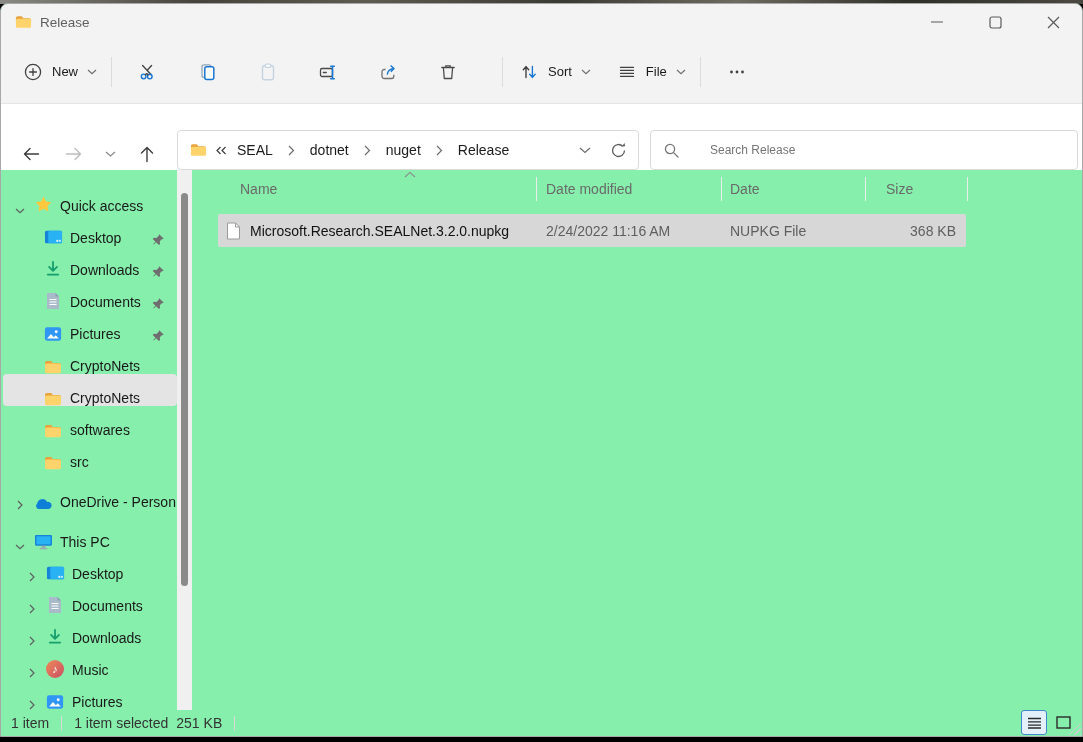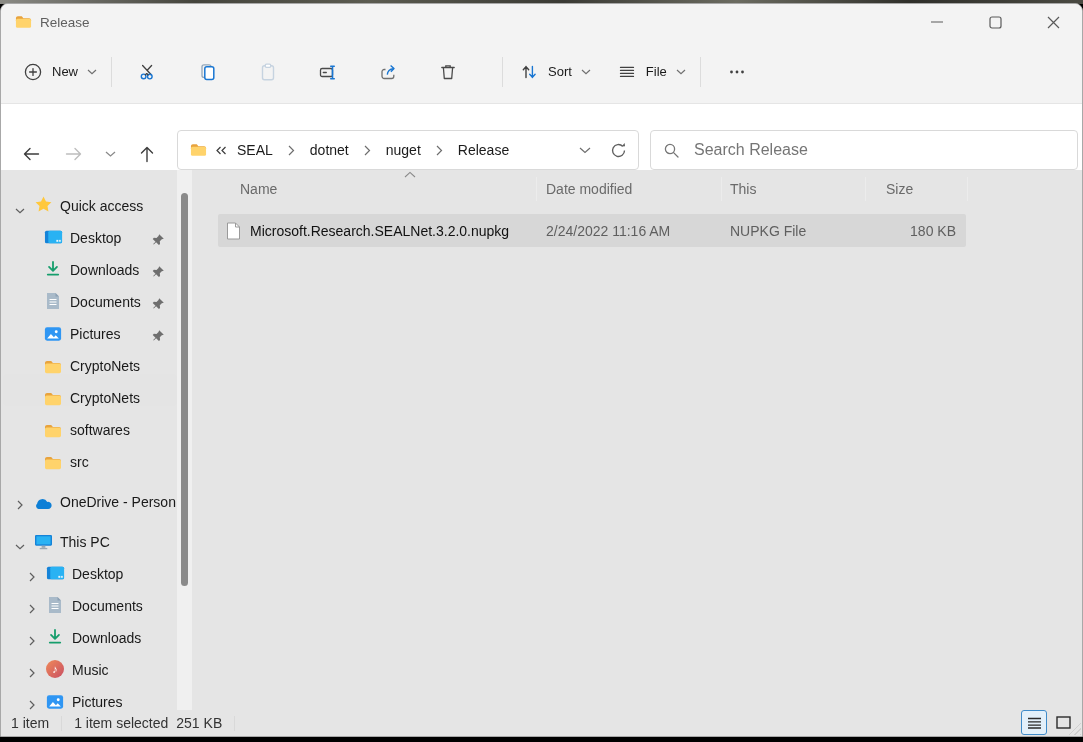--- a/index.html
+++ b/index.html
@@ -11,21 +11,21 @@
     overflow:hidden;
     font-size:14px;
     color:#1a1a1a;
   }
   .desktop-strip{
     position:absolute; top:0; left:0; right:0; height:4px;
     background:linear-gradient(90deg,#8a8a84 0%,#44443c 18%,#5b5b50 34%,#3a3a34 52%,#6b6b60 68%,#2f2f2a 84%,#4a4a42 100%);
   }
   .window{
     position:absolute; top:3px; left:0; right:0; bottom:5px;
-    background:#e5e5e5;
+    background:#86efac;
     border:1px solid #a8a8a8;
     border-radius:8px 8px 0 0;
     display:flex; flex-direction:column;
     overflow:hidden;
   }
   
   .titlebar{ height:36px; background:#f3f3f3; display:flex; align-items:center; padding-left:14px; flex:none; }
   .titlebar .ticon{ display:flex; margin-right:8px; }
   .titlebar .ttext{ color:#5f5f5f; font-size:13.5px; }
   .wincontrols{ margin-left:auto; display:flex; height:100%; }
@@ -46,22 +46,22 @@
     display:flex; align-items:center; padding:0 10px 0 12px; gap:8px;
   }
   .crumb{ color:#1b1b1b; padding:0 2px; }
   .crumbsep{ display:flex; padding:0 5px; }
   .addr-right{ margin-left:auto; display:flex; align-items:center; gap:18px; }
   .searchbox{
     width:428px; height:40px; border:1px solid #d9d9d9; border-radius:4px;
     margin-left:11px; display:flex; align-items:center; padding:0 12px; gap:14px;
   }
   .searchbox input{
-    border:none; outline:none; flex:1; font-size:16px; font-family:"Liberation Sans",sans-serif;
-    color:#1a1a1a; background:transparent;
+    border:none; outline:none; flex:1; font-size:12px; font-family:"Liberation Sans",sans-serif;
+    color:#1a1a1a; background:transparent;margin-left:16px;
   }
   .searchbox input::placeholder{ color:#757575; }
   
   .content{ flex:1; display:flex; min-height:0; }
   .sidebar{ width:176px; flex:none; padding-top:12px; overflow:hidden; }
   .srow{ height:32px; display:flex; align-items:flex-end; gap:7px; border-radius:4px; margin:0 0 0 2px; padding-left:10px; }
   .srow.sel{ background:#e4e4e4; }
   .srow .chevslot{ width:13px; display:flex; justify-content:center; flex:none; }
   .srow .sic{ width:20px; display:flex; justify-content:center; flex:none; }
   .srow .slabel{ white-space:nowrap; color:#191919; }
@@ -548,36 +548,36 @@
 
     <div class="main">
       <div class="colheaders">
         <span class="sortcaret">
           <svg width="12" height="7" viewBox="0 0 12 7">
               <path d="M1 6l5-4.6L11 6" fill="none" stroke="#8a8a8a" stroke-width="1.1"></path>
             </svg>
         </span>
         <div class="colh c-name">Name</div>
         <div class="colh c-date">Date modified</div>
-        <div class="colh c-type">This</div>
+        <div class="colh c-type">Date</div>
         <div class="colh c-size">Size</div>
       </div>
       <div class="filerow">
         <div class="fcell f-name">
           <span>
             <svg width="15" height="18" viewBox="0 0 15 18">
                 <path d="M1.5 1h8L13.5 5v12h-12z" fill="#fff" stroke="#9a9a9a" stroke-width="1"></path>
                 <path d="M9.5 1v4h4" fill="none" stroke="#9a9a9a" stroke-width="1"></path>
               </svg>
           </span>
           <span>Microsoft.Research.SEALNet.3.2.0.nupkg</span>
         </div>
         <div class="fcell f-date">2/24/2022 11:16 AM</div>
         <div class="fcell f-type">NUPKG File</div>
-        <div class="fcell f-size">180 KB</div>
+        <div class="fcell f-size">368 KB</div>
       </div>
     </div>
   </div>
 
   <div class="statusbar">
     <span>1 item</span>
     <span class="sdiv"></span>
     <span>1 item selected</span>
     <span style="margin-left:-4px;">251 KB</span>
     <span class="sdiv"></span>

